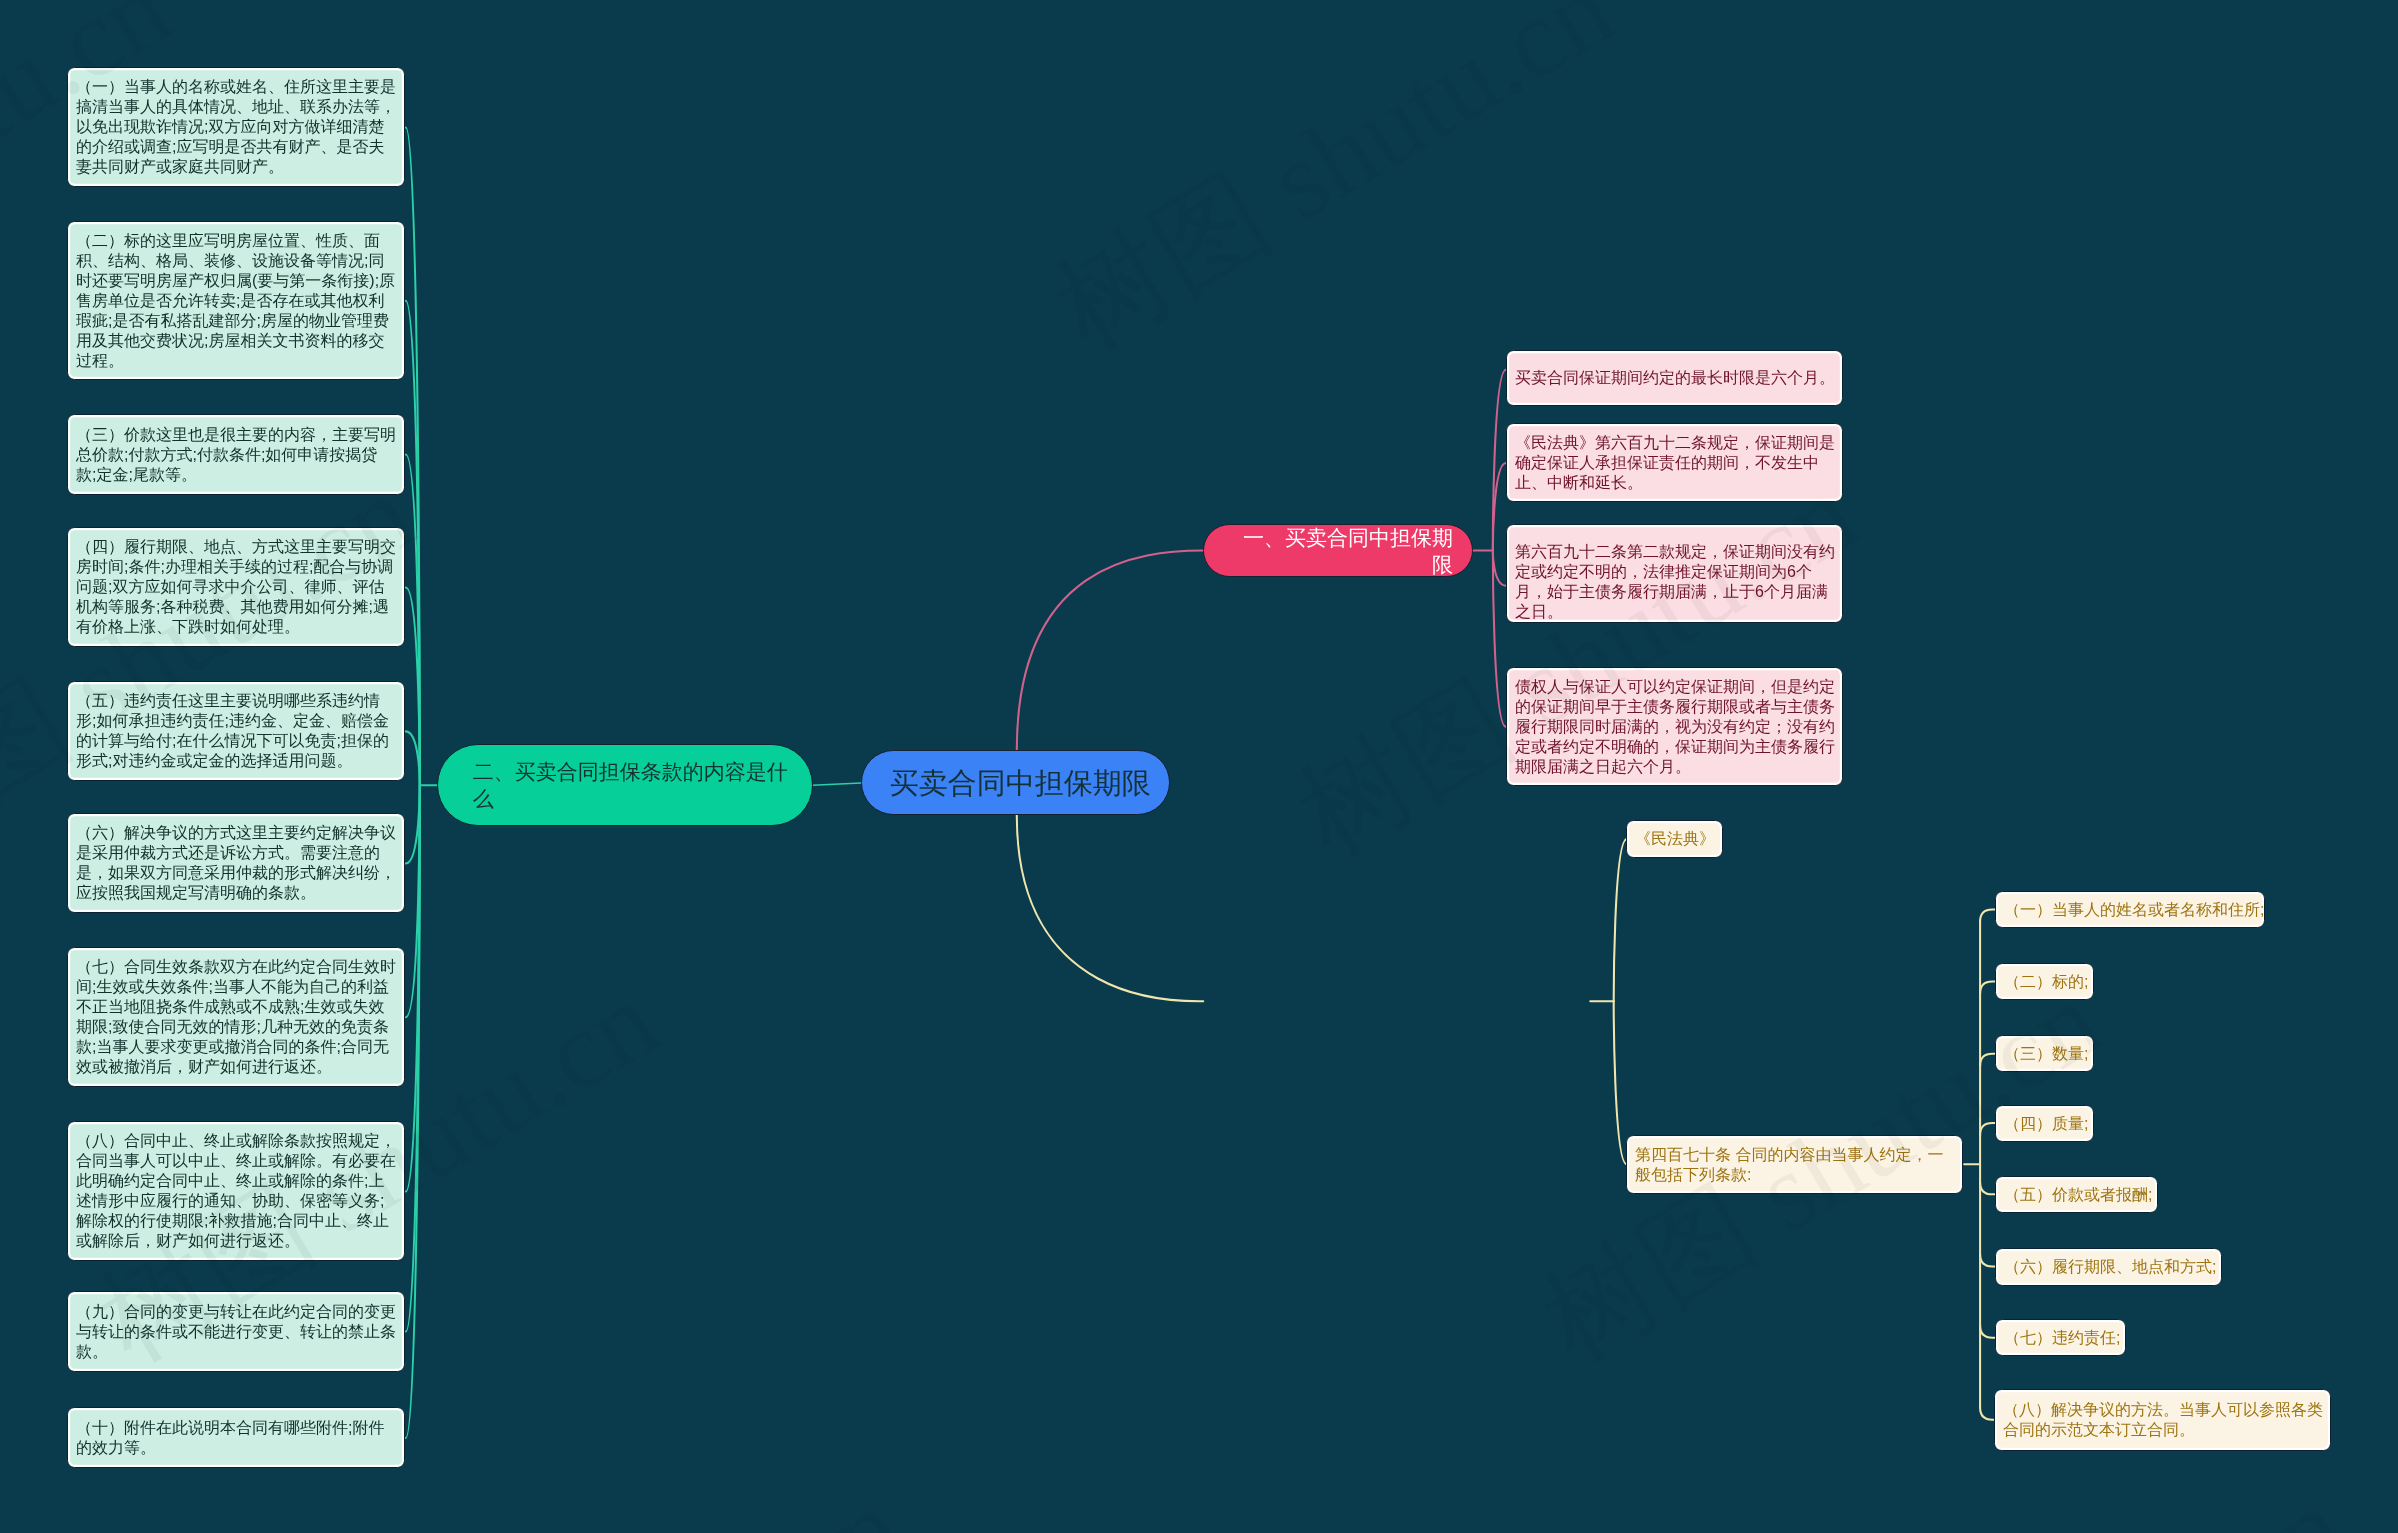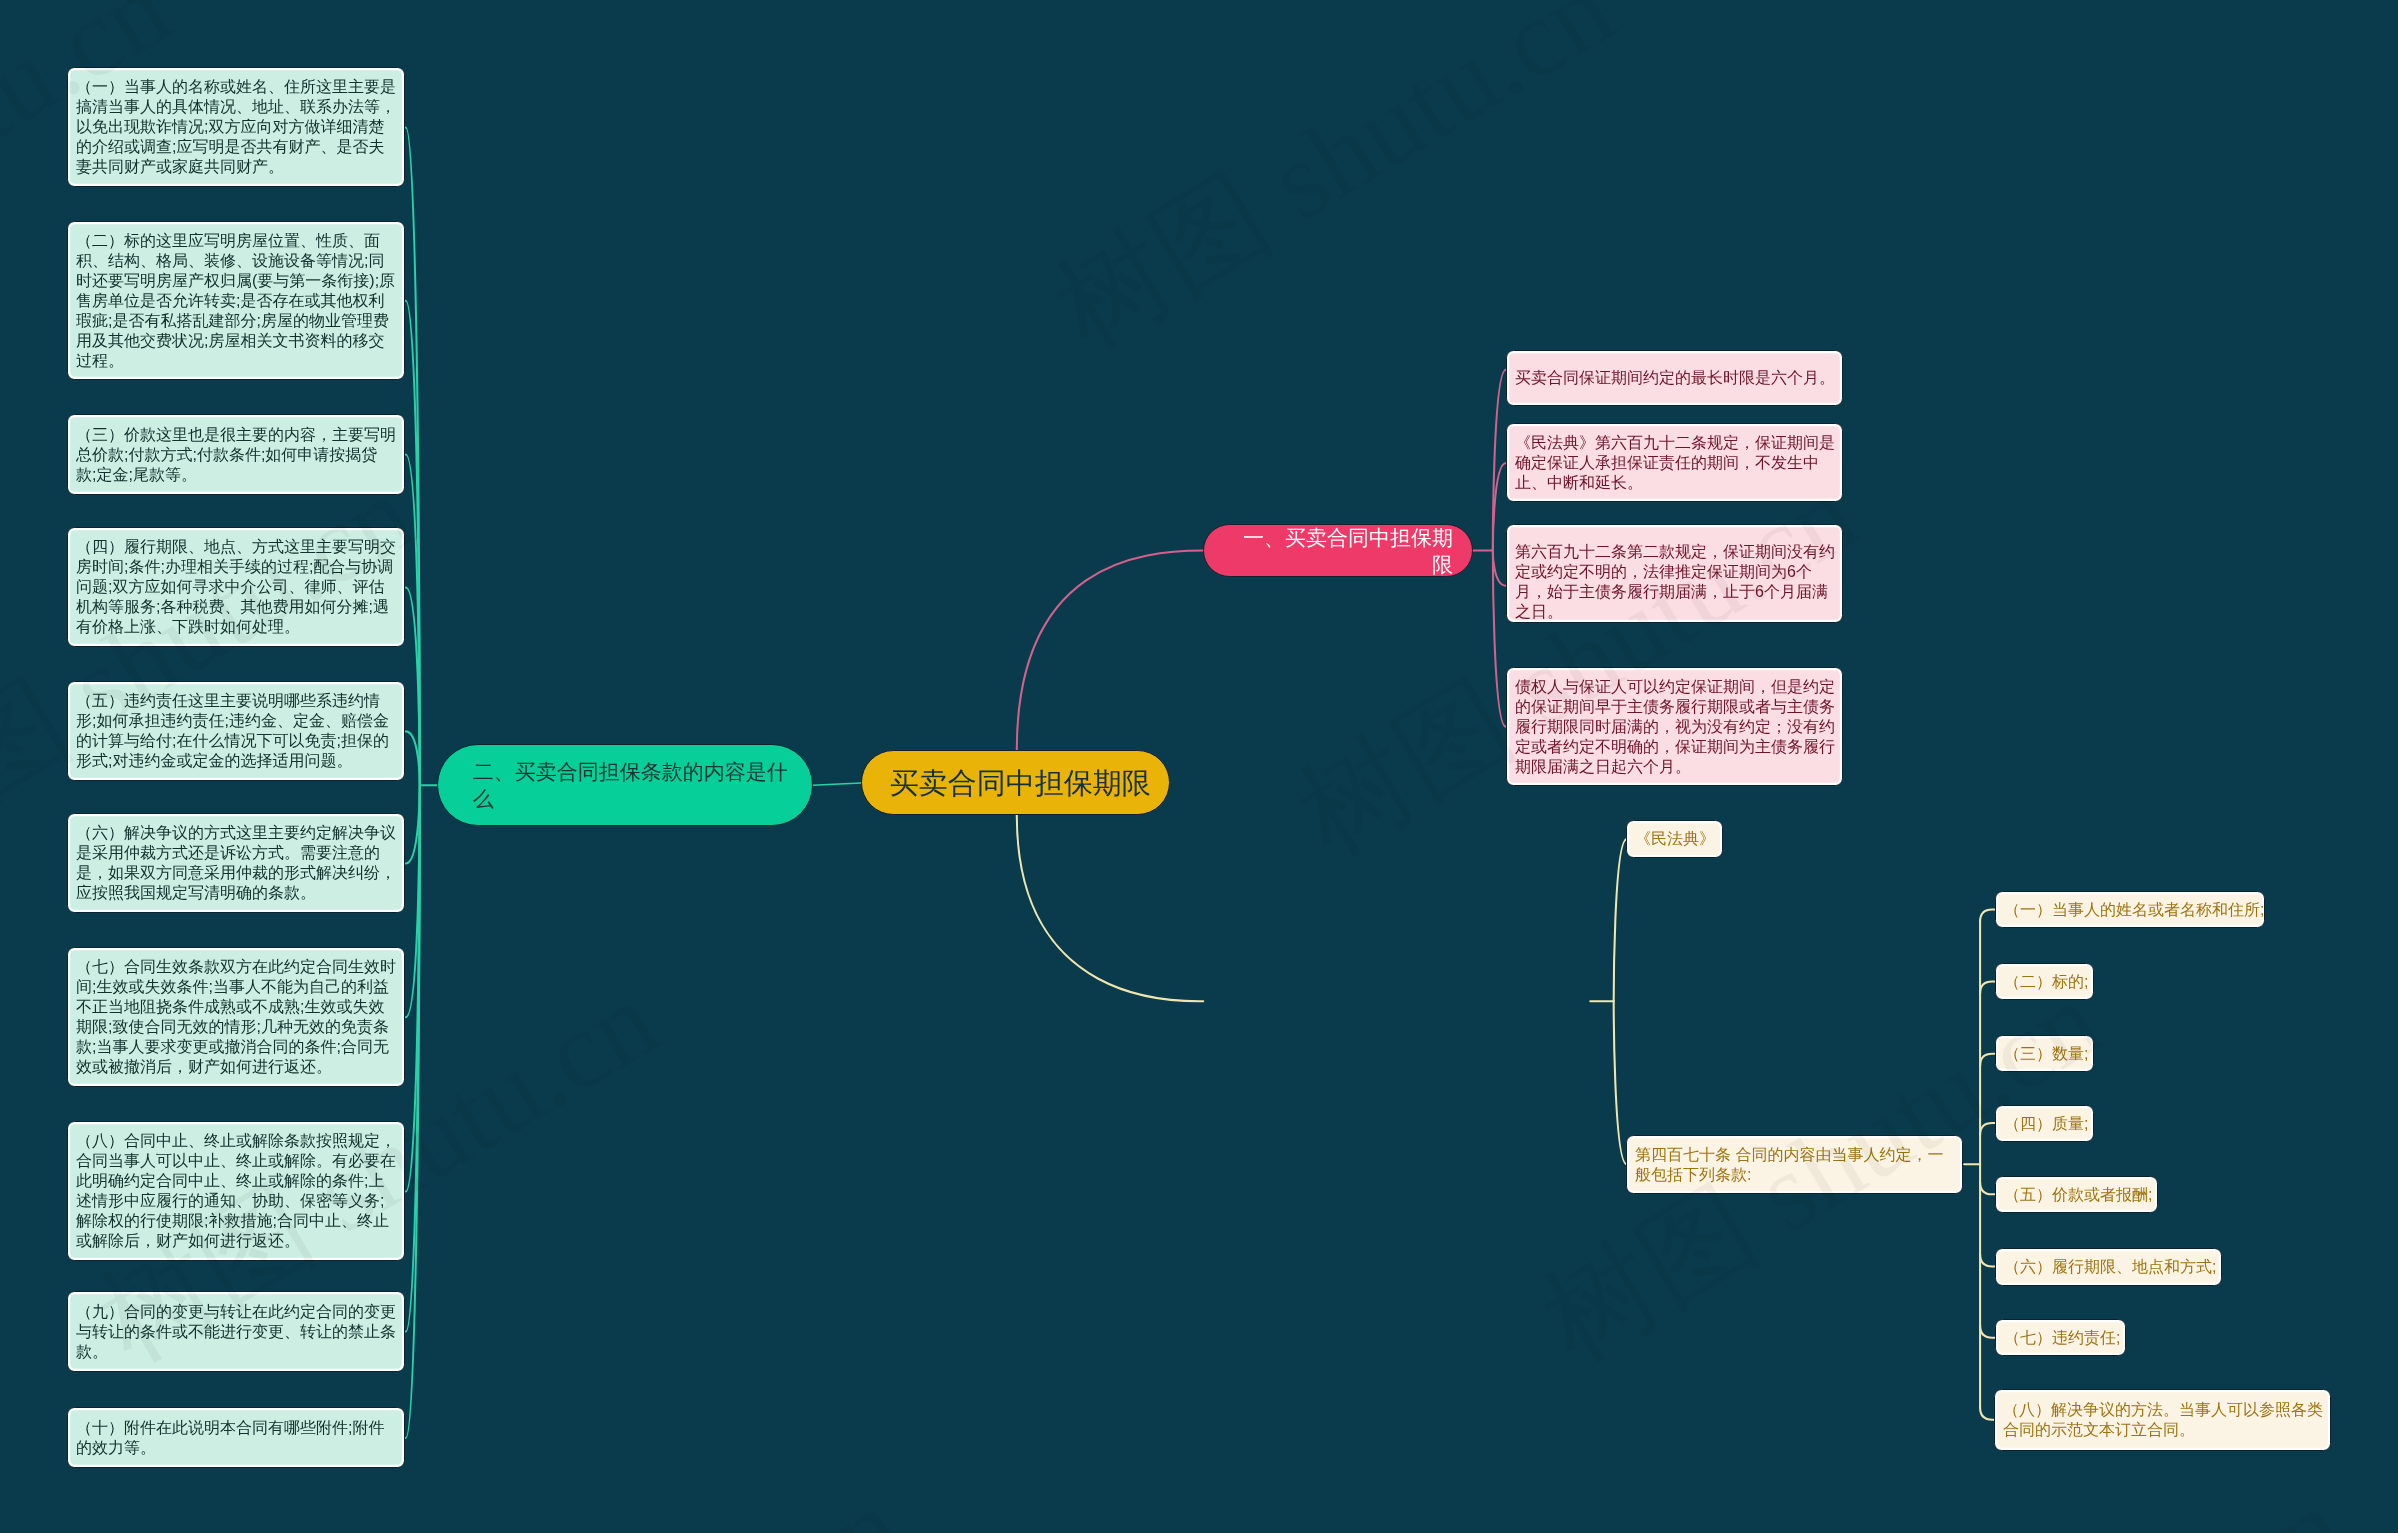--- a/index.html
+++ b/index.html
@@ -78,21 +78,21 @@
     <path d="M 2129 970.5 L 2126 970.5 Q 2113 970.5 2113 983.5" fill="none" stroke="#f0e6ad" stroke-width="2.2" stroke-linecap="round"></path>
     <path d="M 2129 1047.5 L 2126 1047.5 Q 2113 1047.5 2113 1060.5" fill="none" stroke="#f0e6ad" stroke-width="2.2" stroke-linecap="round"></path>
     <path d="M 2129 1124.5 L 2126 1124.5 Q 2113 1124.5 2113 1137.5" fill="none" stroke="#f0e6ad" stroke-width="2.2" stroke-linecap="round"></path>
     <path d="M 2129 1198.5 L 2126 1198.5 Q 2113 1198.5 2113 1211.5" fill="none" stroke="#f0e6ad" stroke-width="2.2" stroke-linecap="round"></path>
     <path d="M 2129 1274.5 L 2126 1274.5 Q 2113 1274.5 2113 1261.5" fill="none" stroke="#f0e6ad" stroke-width="2.2" stroke-linecap="round"></path>
     <path d="M 2129 1351.5 L 2126 1351.5 Q 2113 1351.5 2113 1338.5" fill="none" stroke="#f0e6ad" stroke-width="2.2" stroke-linecap="round"></path>
     <path d="M 2129 1427.5 L 2126 1427.5 Q 2113 1427.5 2113 1414.5" fill="none" stroke="#f0e6ad" stroke-width="2.2" stroke-linecap="round"></path>
     <path d="M 2128 1515 L 2126 1515 Q 2113 1515 2113 1502" fill="none" stroke="#f0e6ad" stroke-width="2.2" stroke-linecap="round"></path>
   </svg>
 <div id="stage">
-    <div class="node pill" style="left: 861px; top: 750px; width: 309px; height: 65px; background: #eab308; justify-content: center;">
+    <div class="node pill" style="left: 861px; top: 750px; width: 309px; height: 65px; background: #3b82f6; justify-content: center;">
       <span class="t" style="color: rgb(20, 49, 56); font-size: 29px; line-height: 36px; width: 262px; flex: 0 0 auto; transform: translateX(4.7px);">买卖合同中担保期限</span>
     </div>
     <div class="node pill" style="left: 1203px; top: 524px; width: 270px; height: 53px; background: rgb(238, 58, 104); justify-content: center;">
       <span class="t" style="color: rgb(255, 255, 255); font-size: 21px; line-height: 27px; width: 230px; flex: 0 0 auto; text-align: right;">一、买卖合同中担保期限</span>
     </div>
     <div class="node card" style="left: 1506px; top: 350px; width: 337px; height: 56px; background: rgb(251, 222, 227); padding: 0px; display: flex; align-items: center; justify-content: center;">
       <span class="t" style="color: rgb(111, 19, 41); font-size: 16px; line-height: 20px; width: 320px; flex: 0 0 auto; white-space: nowrap;">买卖合同保证期间约定的最长时限是六个月。</span>
     </div>
     <div class="node card" style="left: 1506px; top: 423px; width: 337px; height: 79px; background: rgb(251, 222, 227); padding: 0px; display: flex; align-items: center; justify-content: center;">
       <span class="t" style="color: rgb(111, 19, 41); font-size: 16px; line-height: 20px; width: 320px; flex: 0 0 auto;">《民法典》第六百九十二条规定，保证期间是确定保证人承担保证责任的期间，不发生中止、中断和延长。</span>

